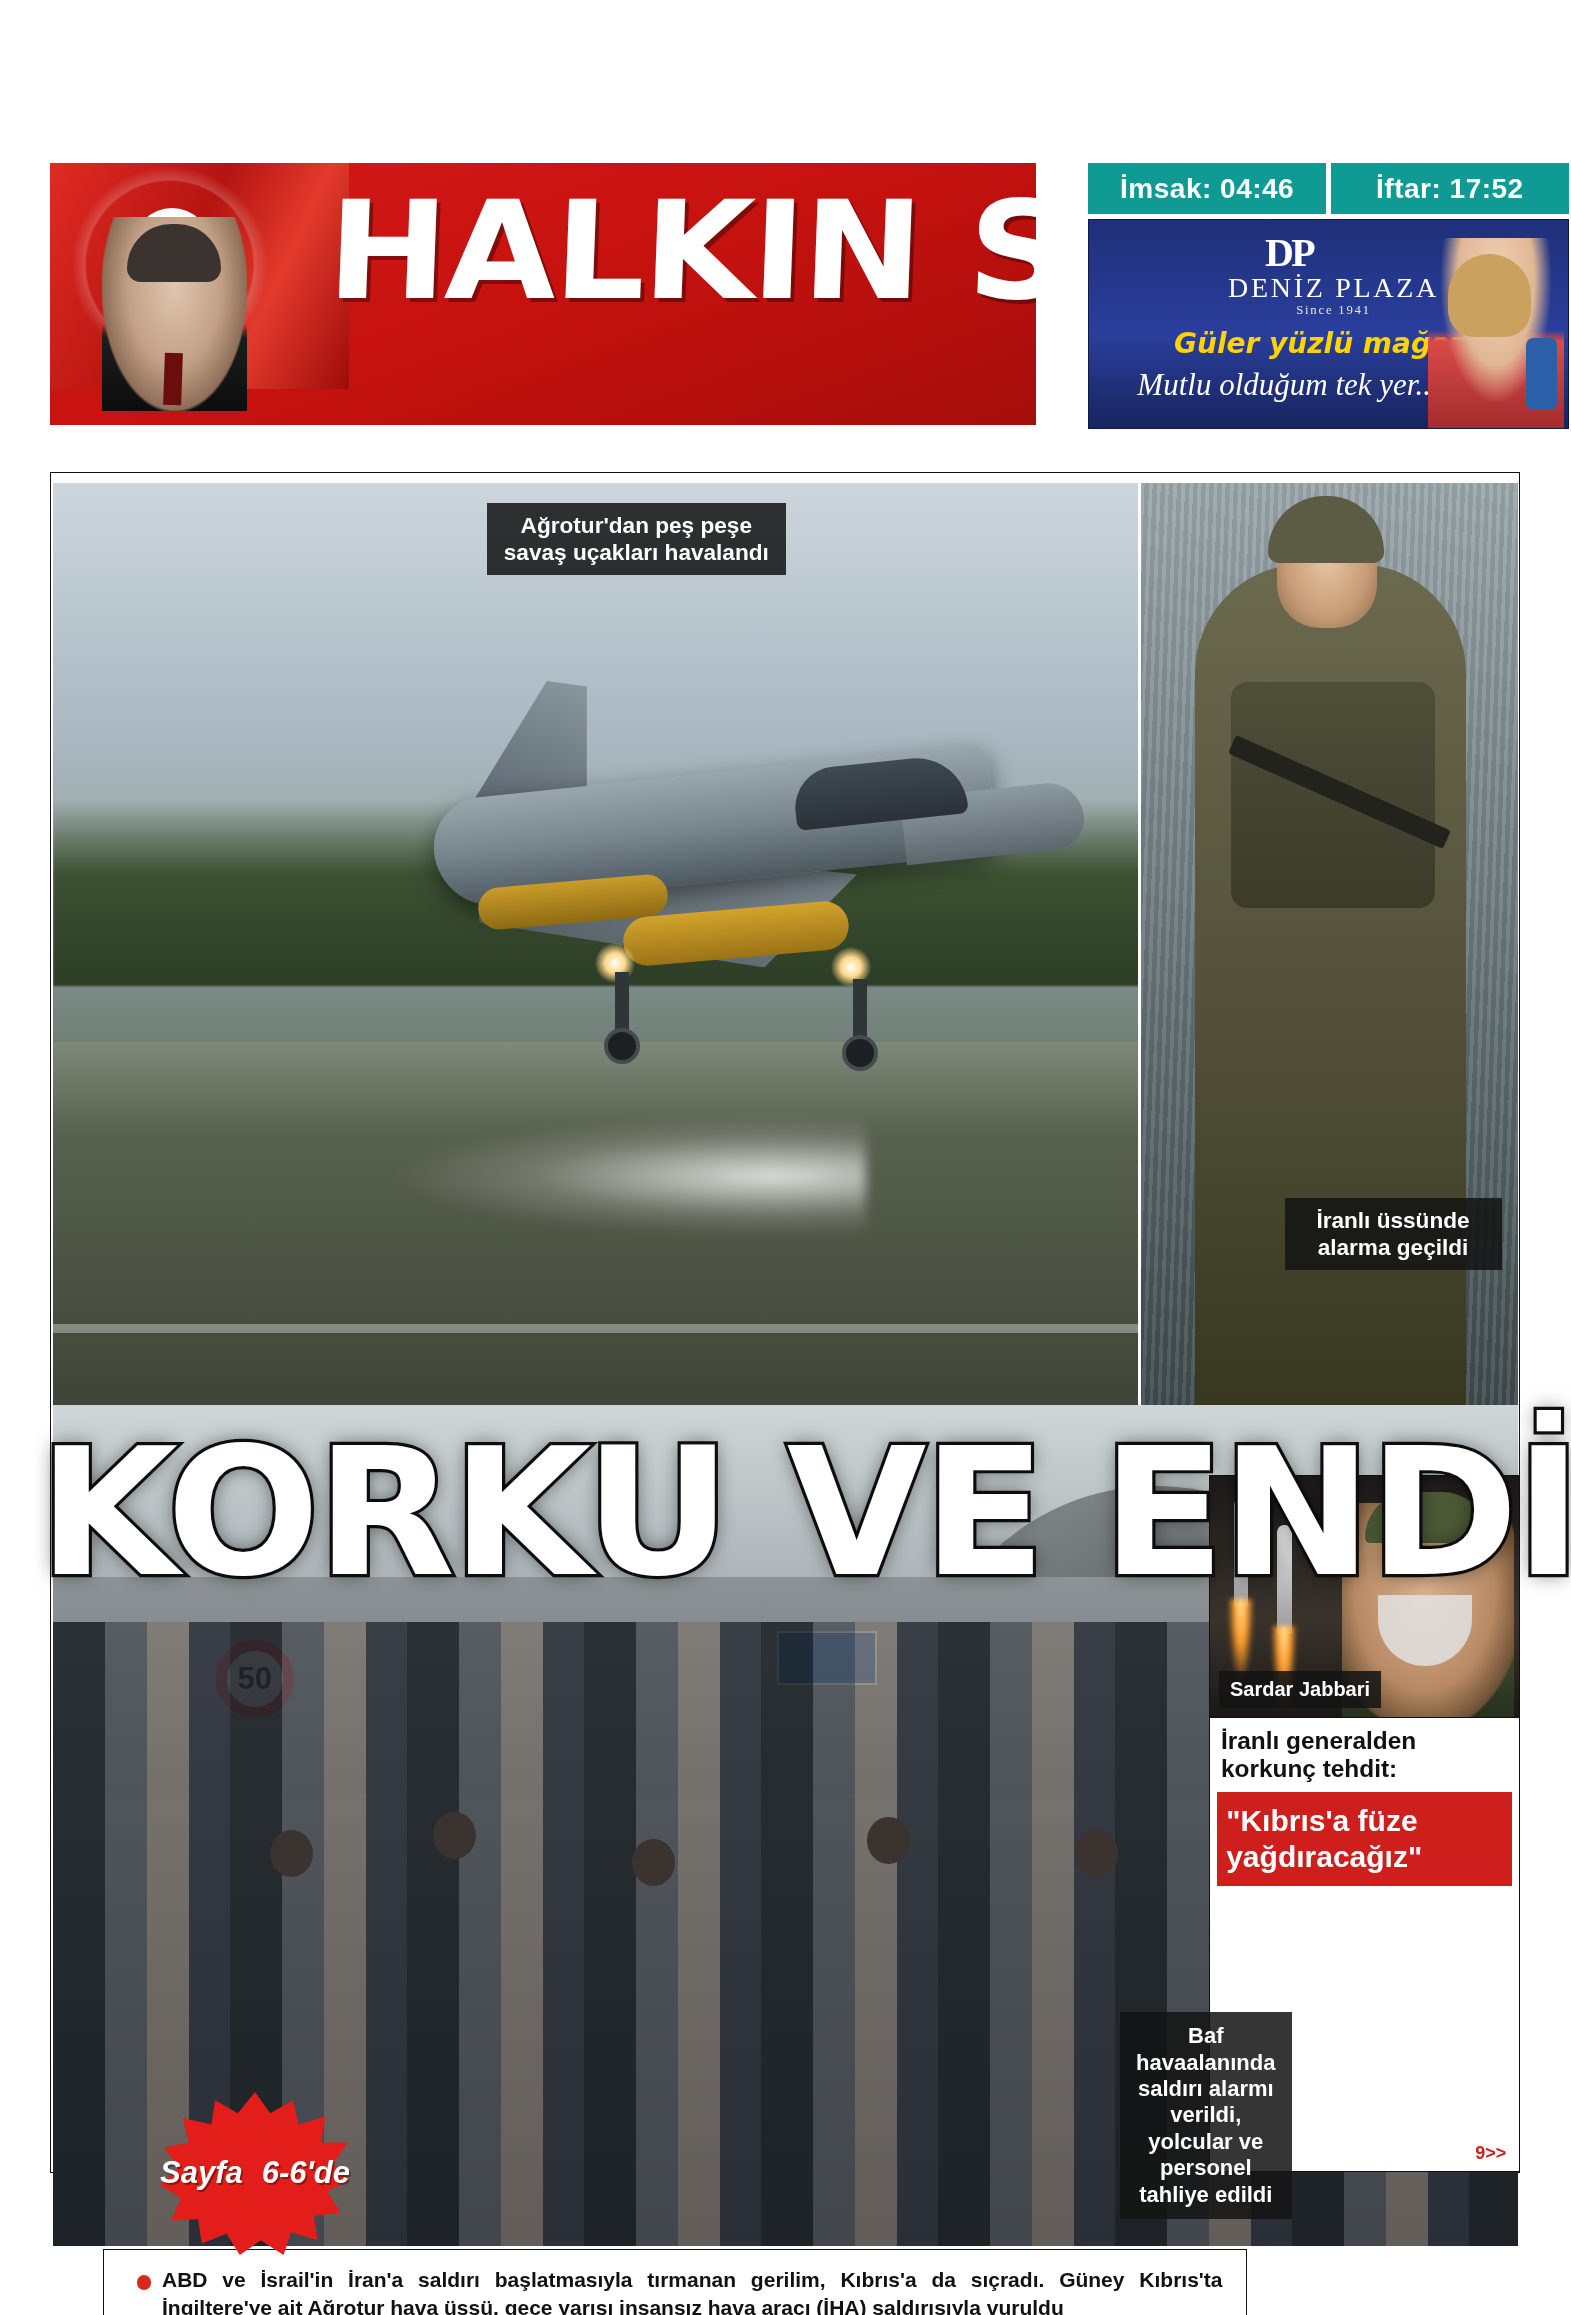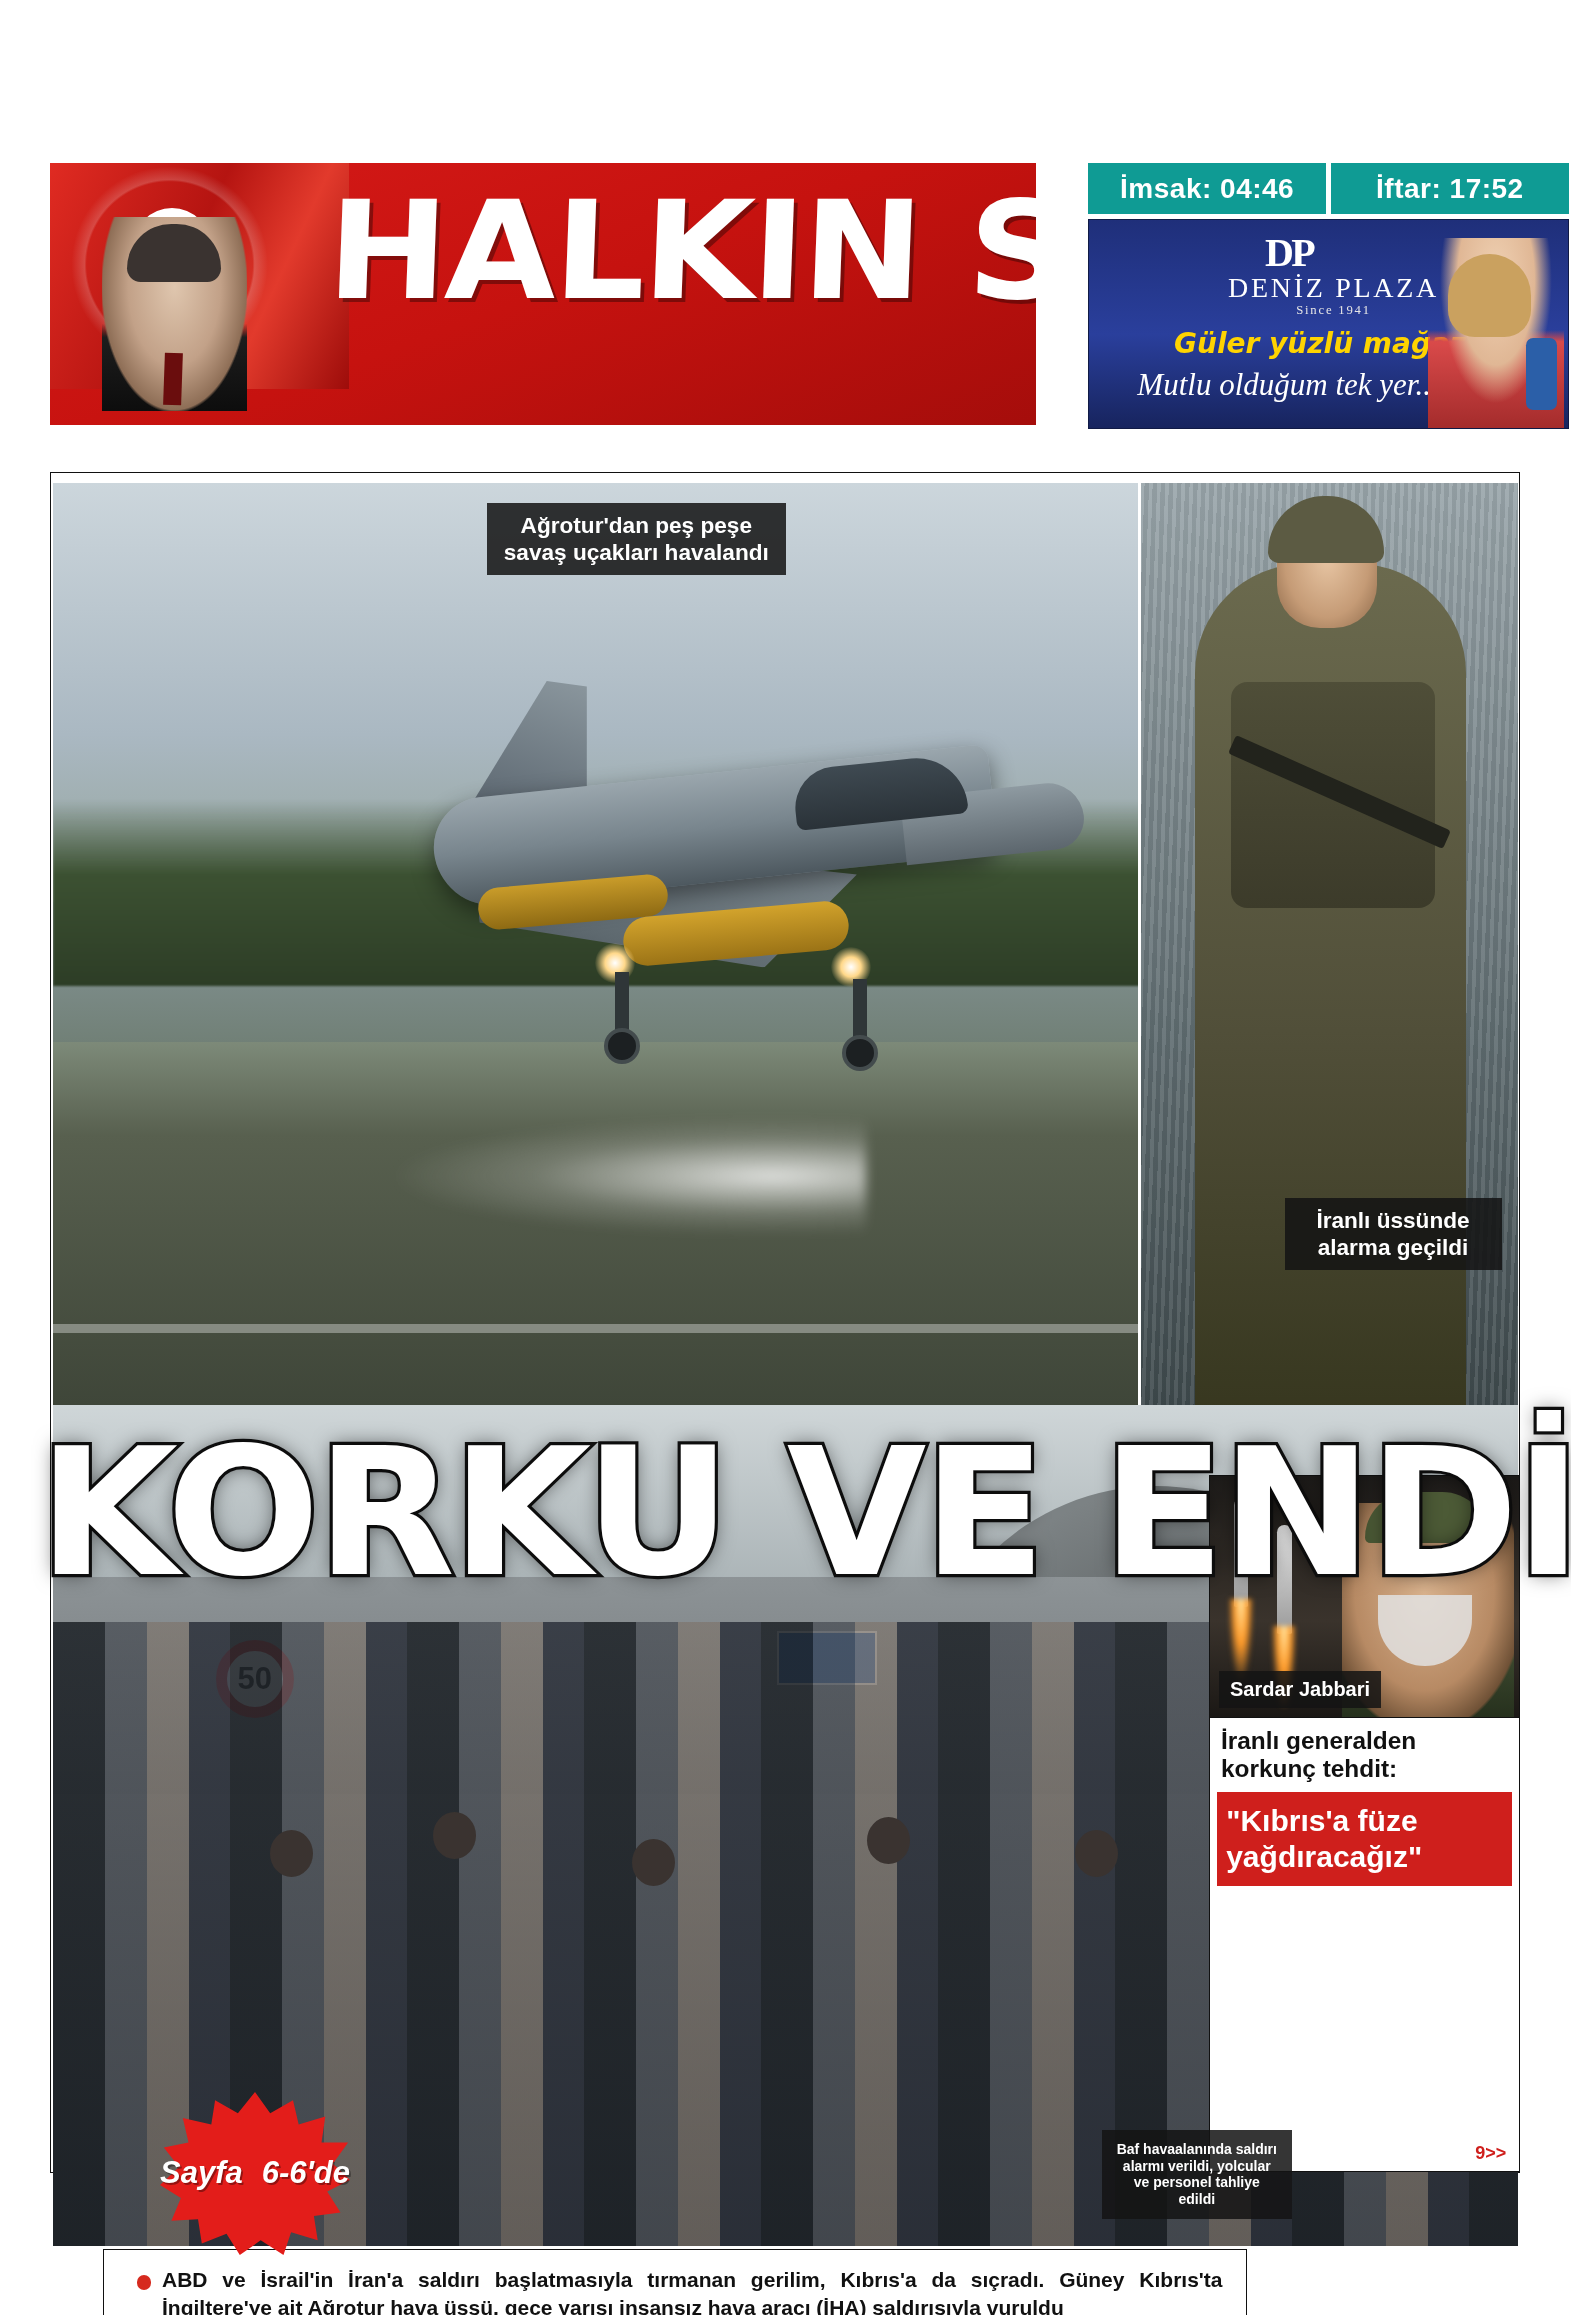--- a/index.html
+++ b/index.html
@@ -410,25 +410,25 @@
   .sign-round {
     position: absolute; left: 163px; top: 235px; width: 78px; height: 78px;
     border-radius: 50%; background: #f2f2f2; border: 11px solid #c62222;
     color: #111; font-weight: 700; font-size: 31px; text-align: center; line-height: 56px;
   }
 
   .cap-bottom {
     position: absolute; right: 226px; bottom: 27px;
     background: rgba(20,20,20,0.86);
     color: #fff;
-    font-size: 14px; font-weight: 700;
+    font-size: 22px; font-weight: 700;
     line-height: 1.2;
     text-align: center;
     padding: 11px 12.7px;
-    width: 190px;
+    width: 172px;
     z-index: 6;
   }
 
   
   .starburst {
     position: absolute; left: 109px; top: 1619px;
     width: 190px; height: 163px;
     z-index: 7;
   }
   .starburst .star-shape {

